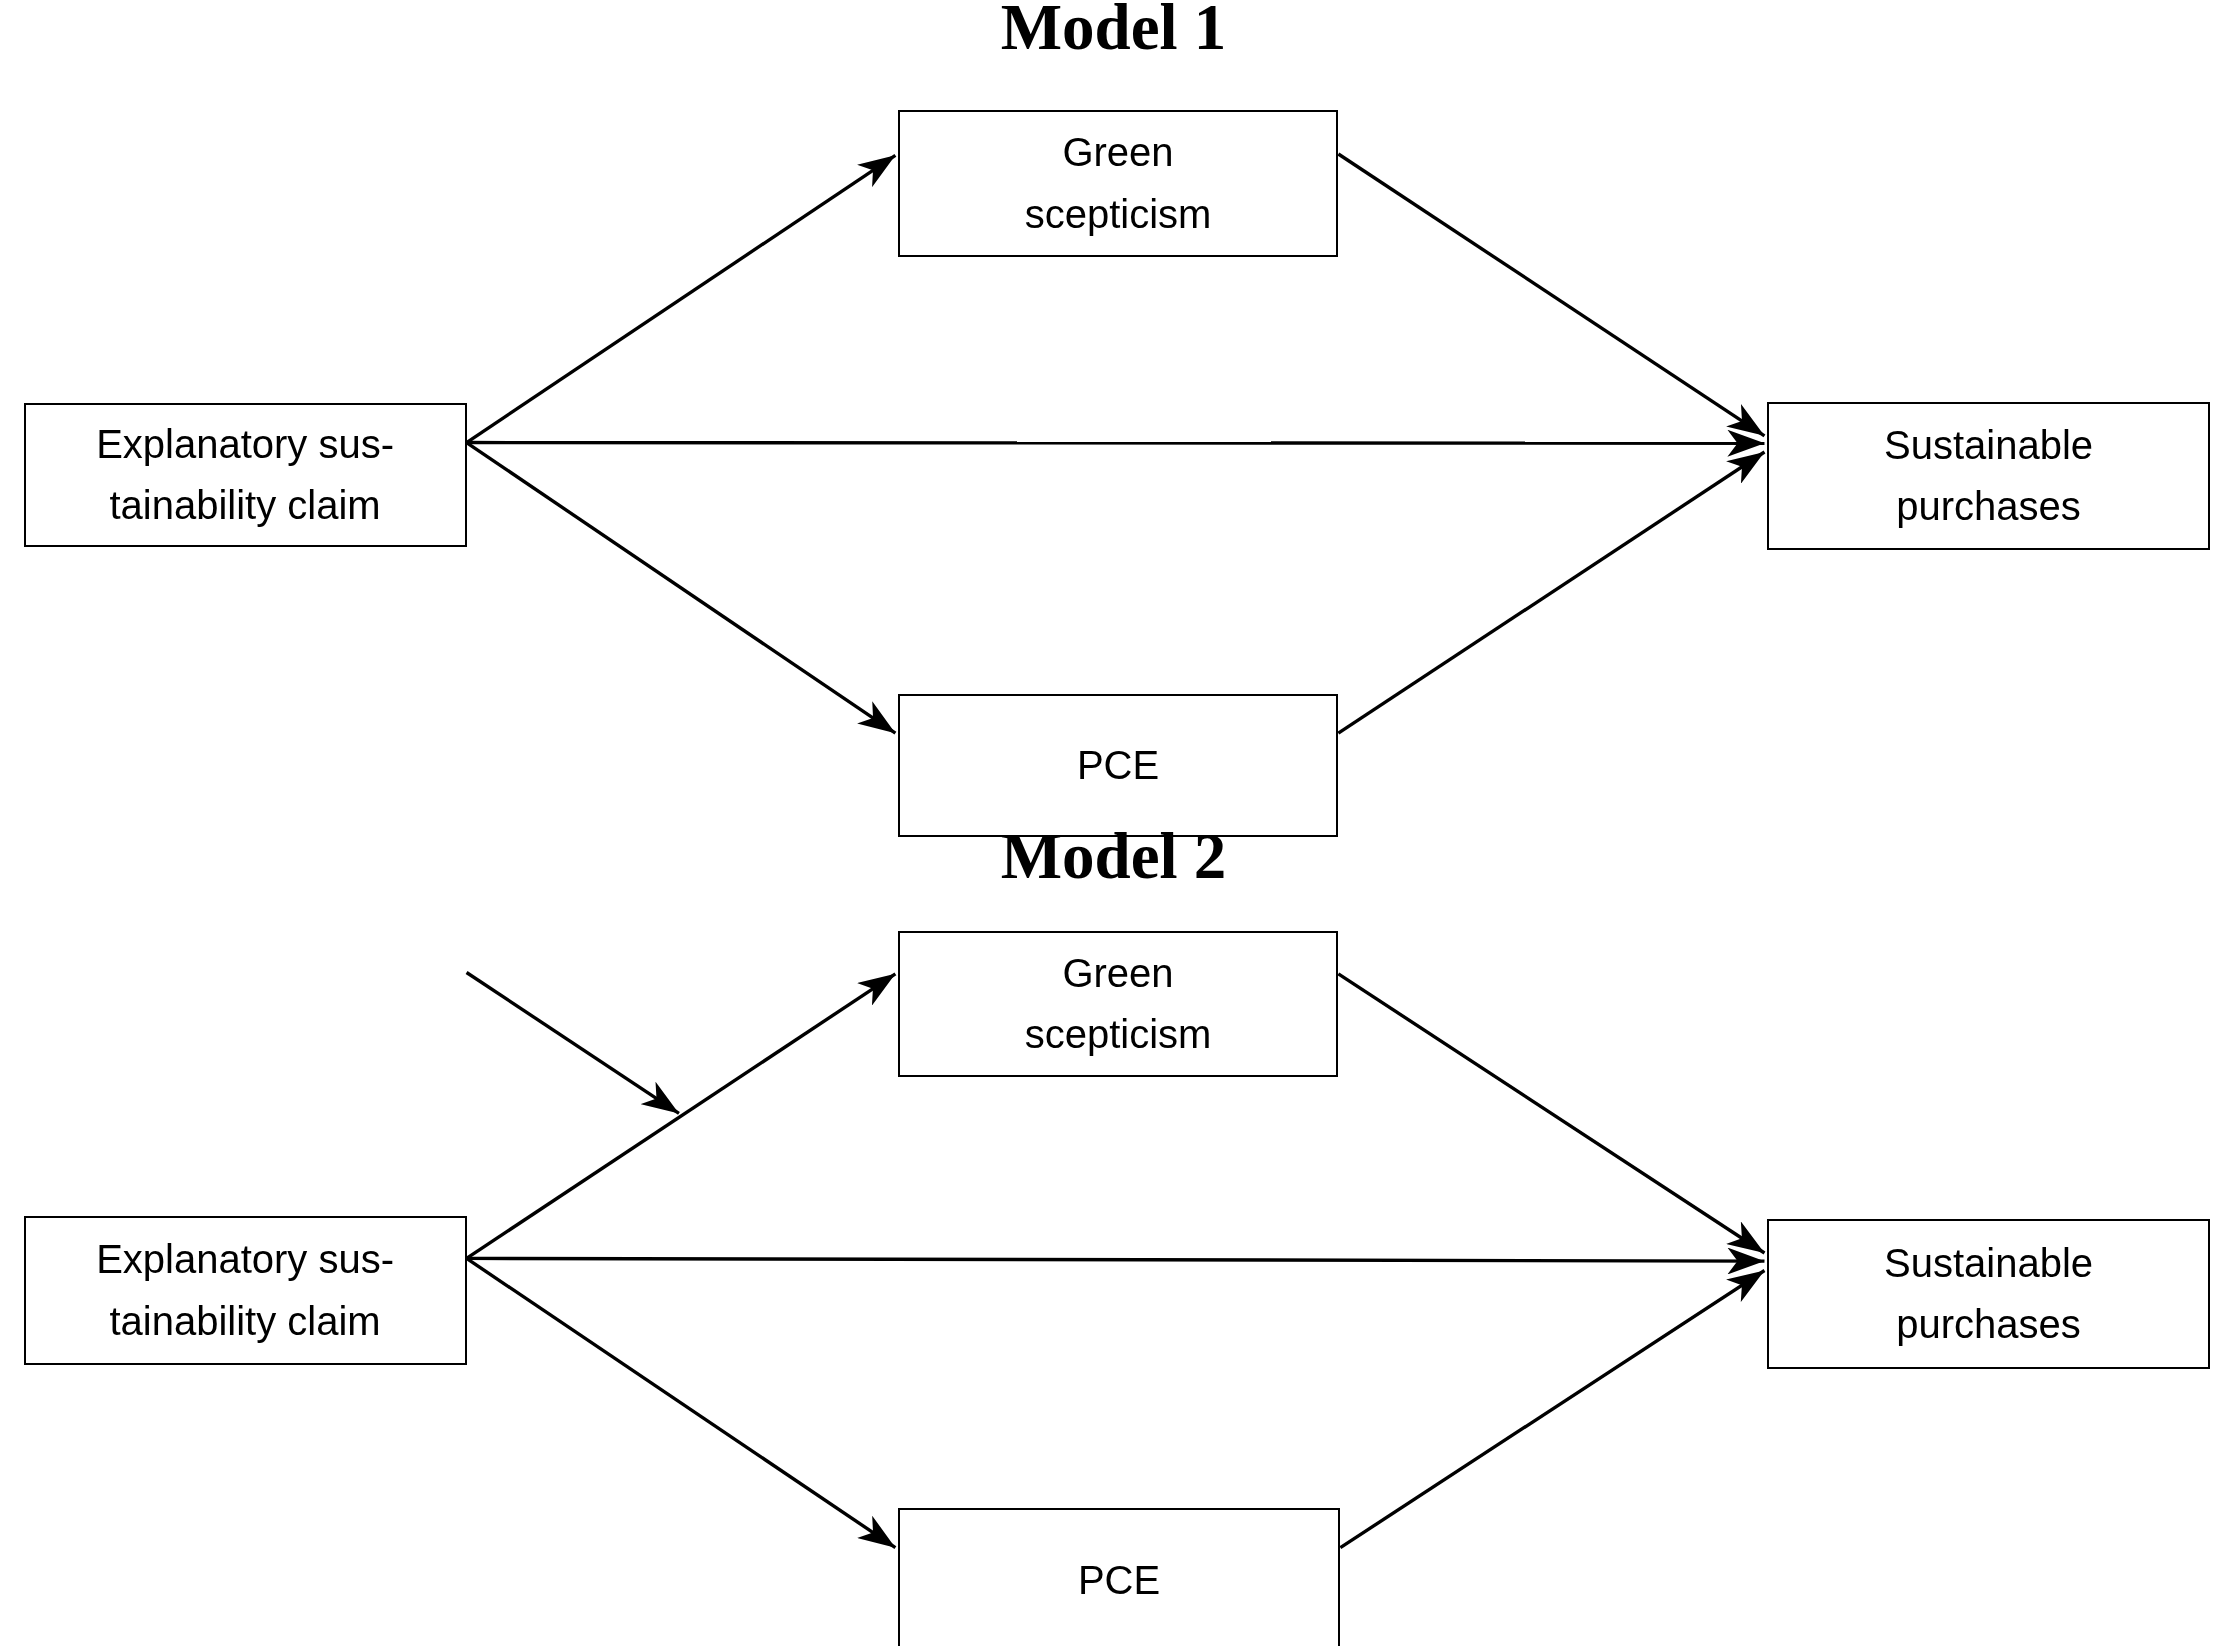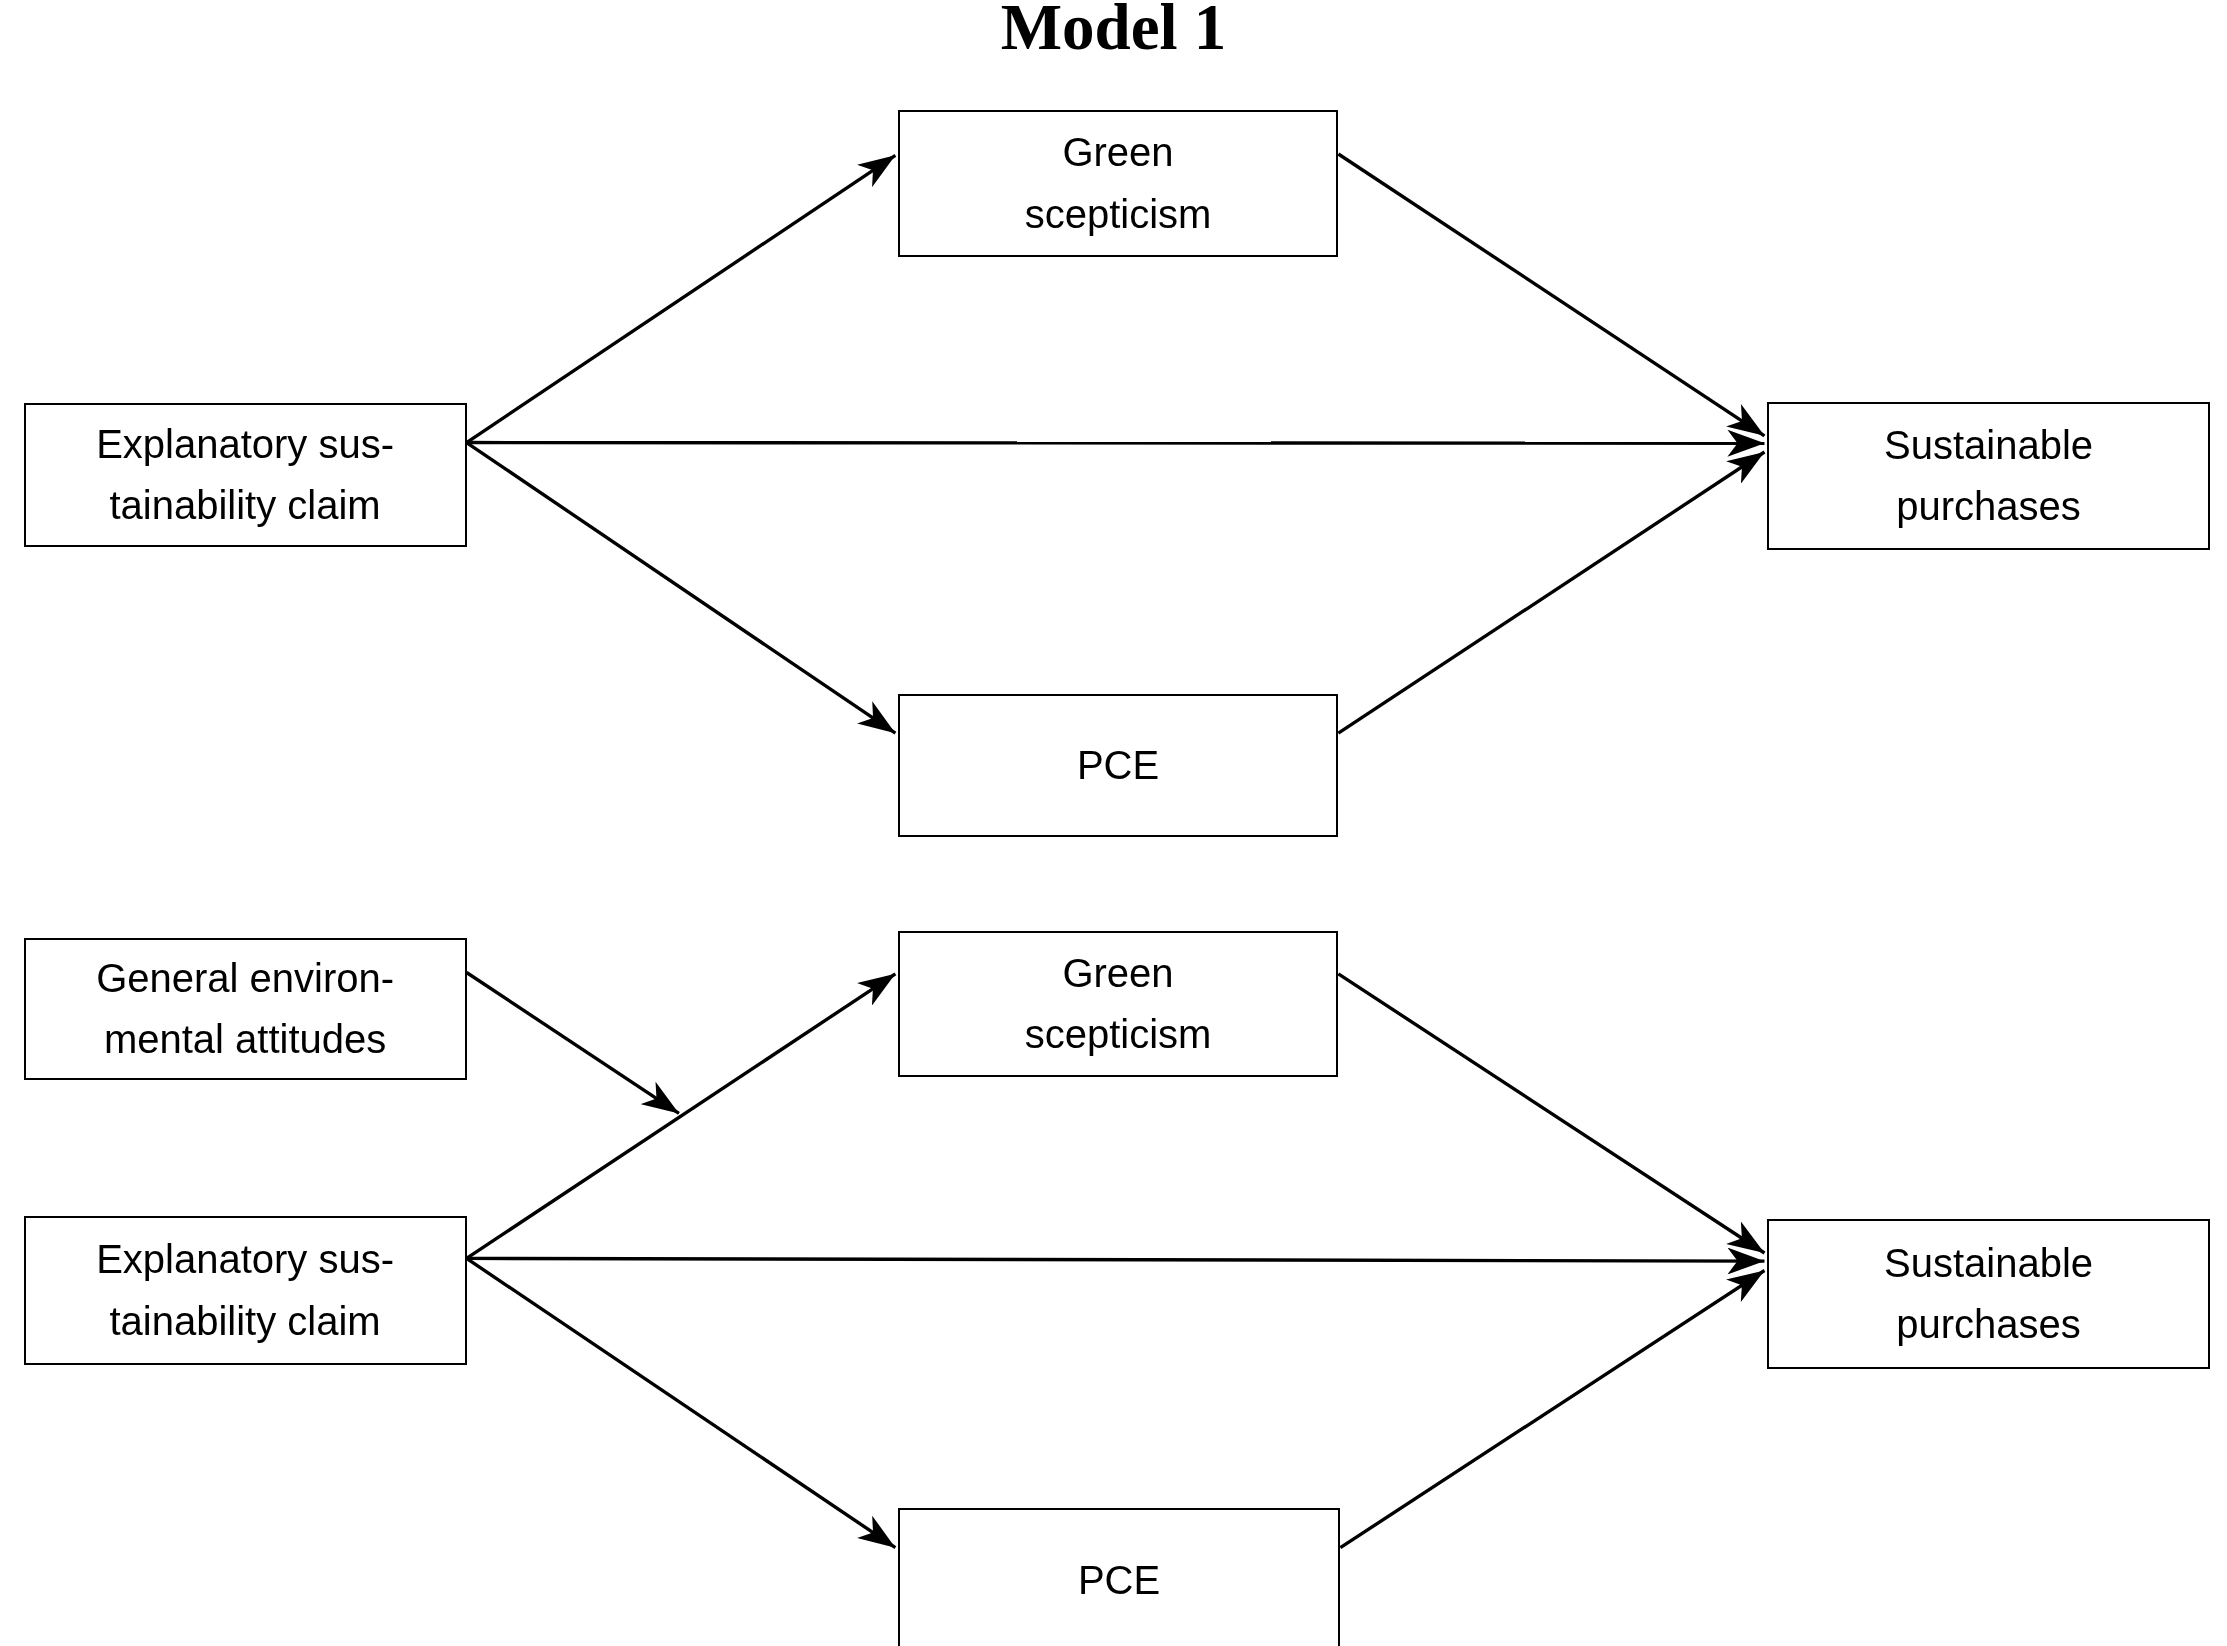--- a/index.html
+++ b/index.html
@@ -89,25 +89,22 @@
 
   <div class="node" style="left:898px; top:662px; width:440px; height:143px;">
     <span class="lbl">PCE</span>
   </div>
 
   <div class="node" style="left:1767px; top:370px; width:443px; height:148px;">
     <span class="lbl">Sustainable
 purchases</span>
   </div>
 
+  <h2 class="model-title" style="top:821px;">Model 2</h2>
 
-  <div class="node" style="left:23.6px; top:906px; width:443px; height:142px;">
-    <span class="lbl">General environ-
-mental attitudes</span>
-  </div>
 
   <div class="node" style="left:898px; top:899px; width:440px; height:146px;">
     <span class="lbl">Green
 scepticism</span>
   </div>
 
   <div class="node" style="left:23.6px; top:1184px; width:443px; height:149px;">
     <span class="lbl">Explanatory sus-
 tainability claim</span>
   </div>

